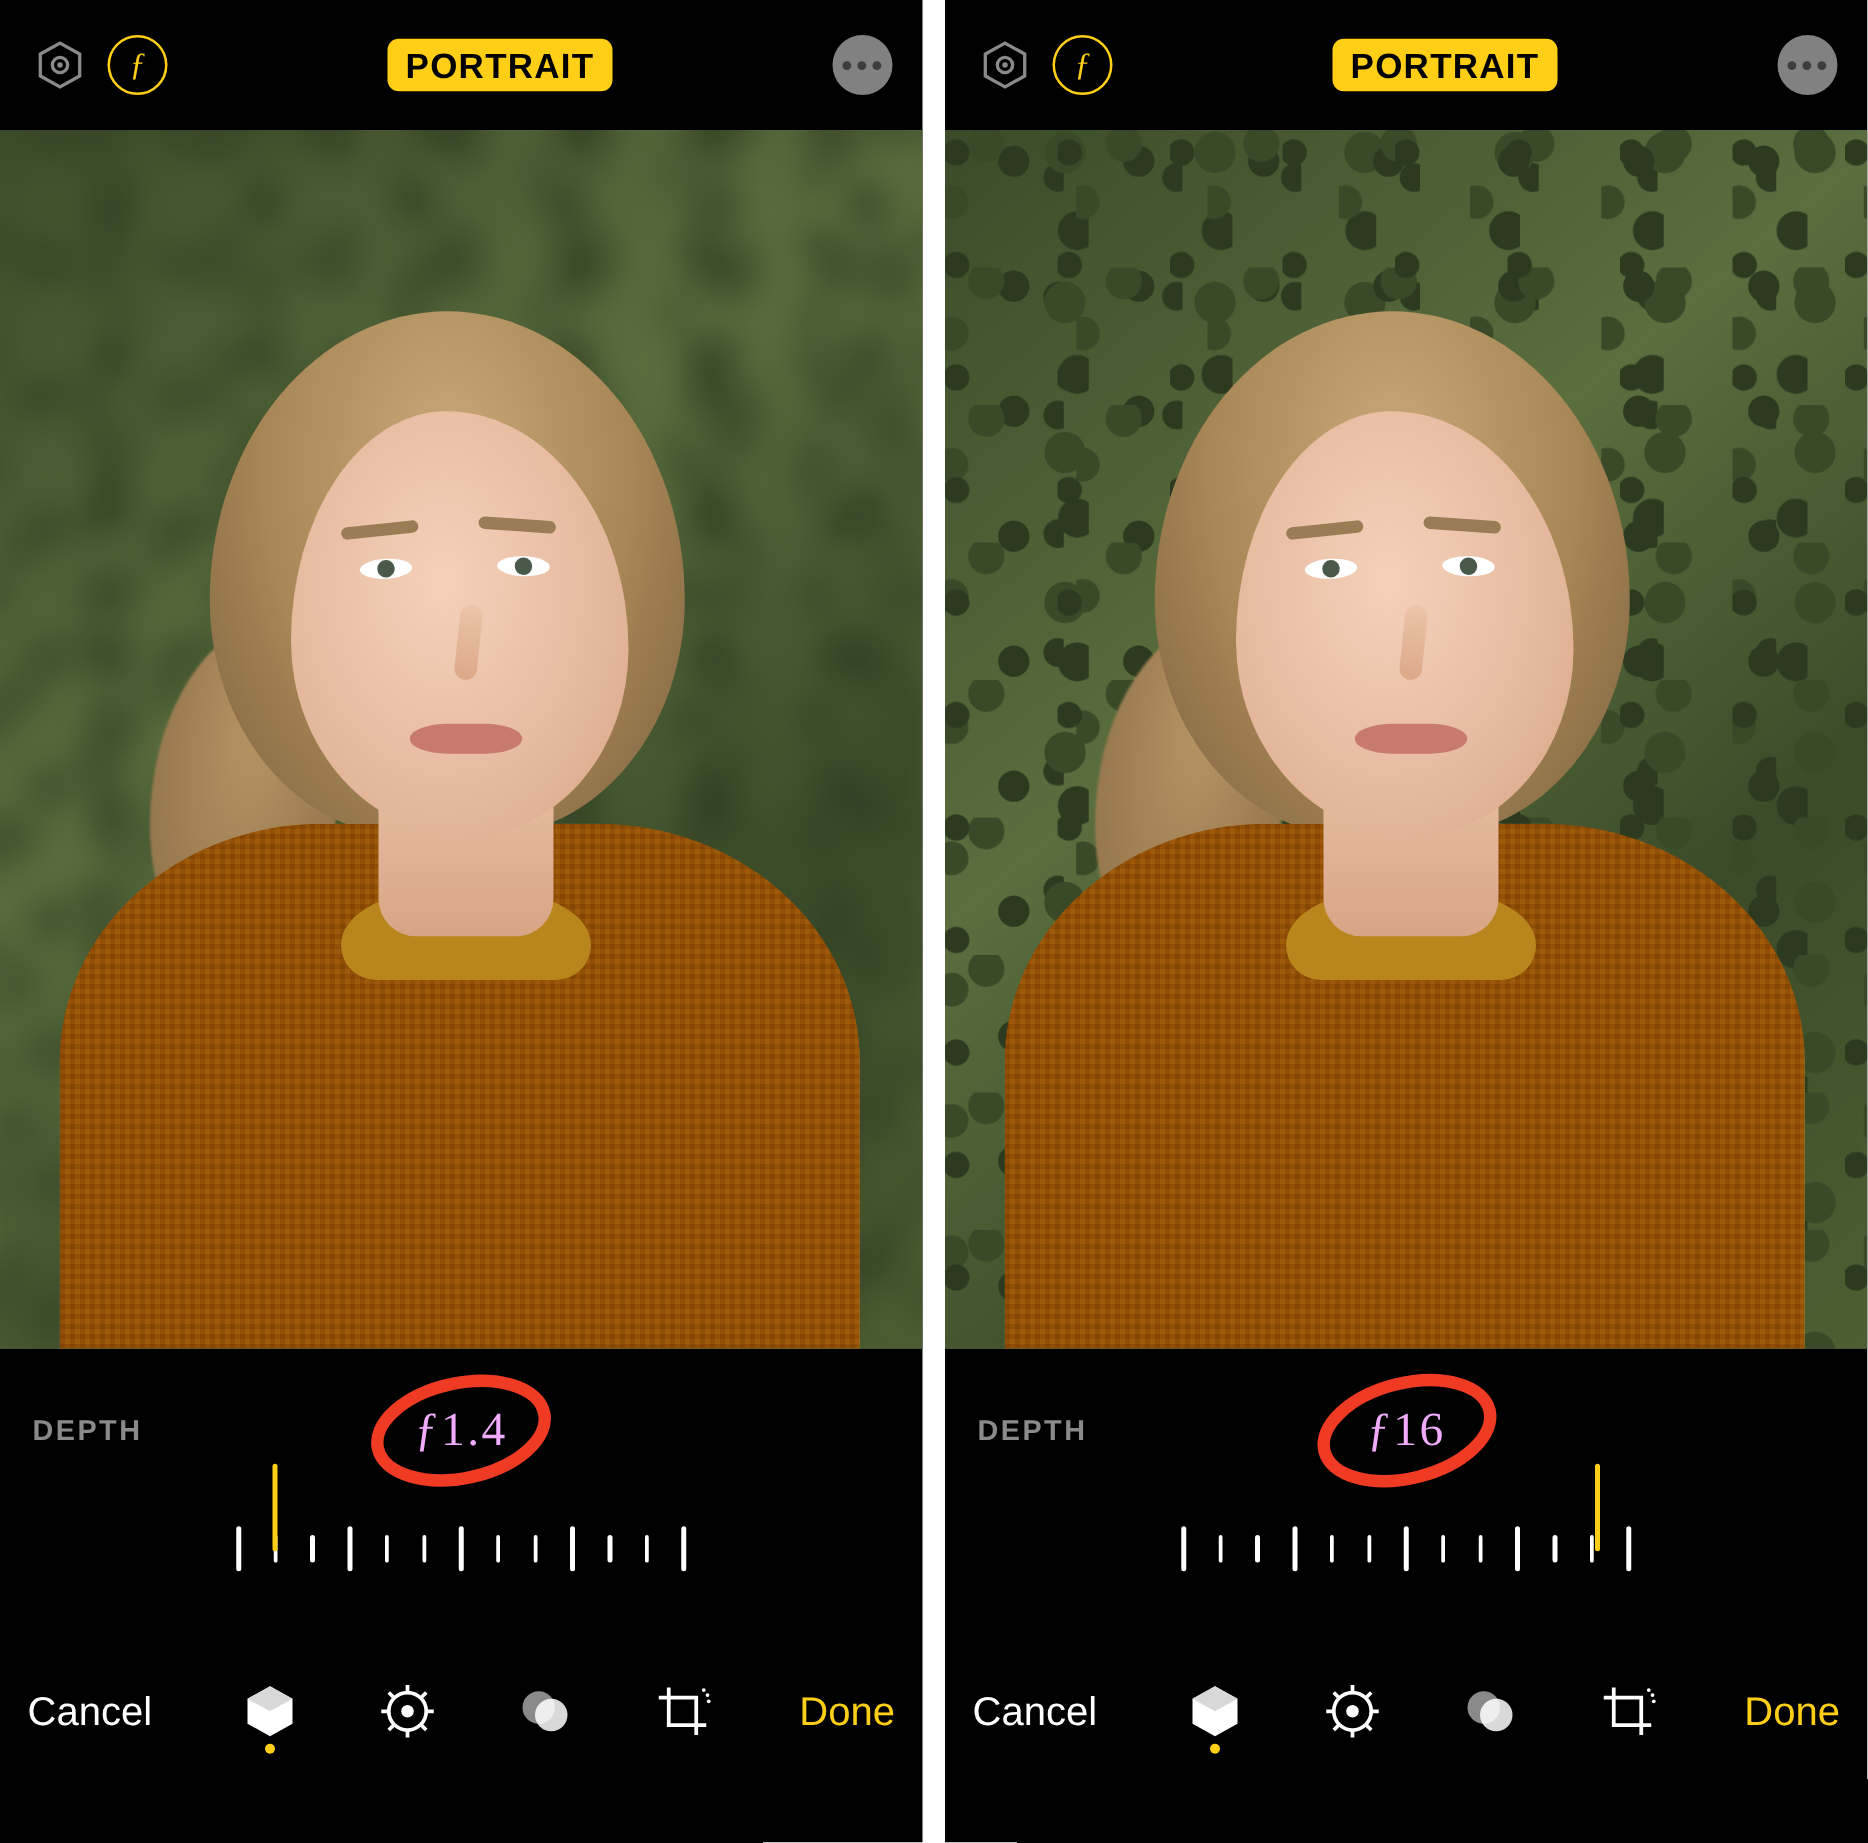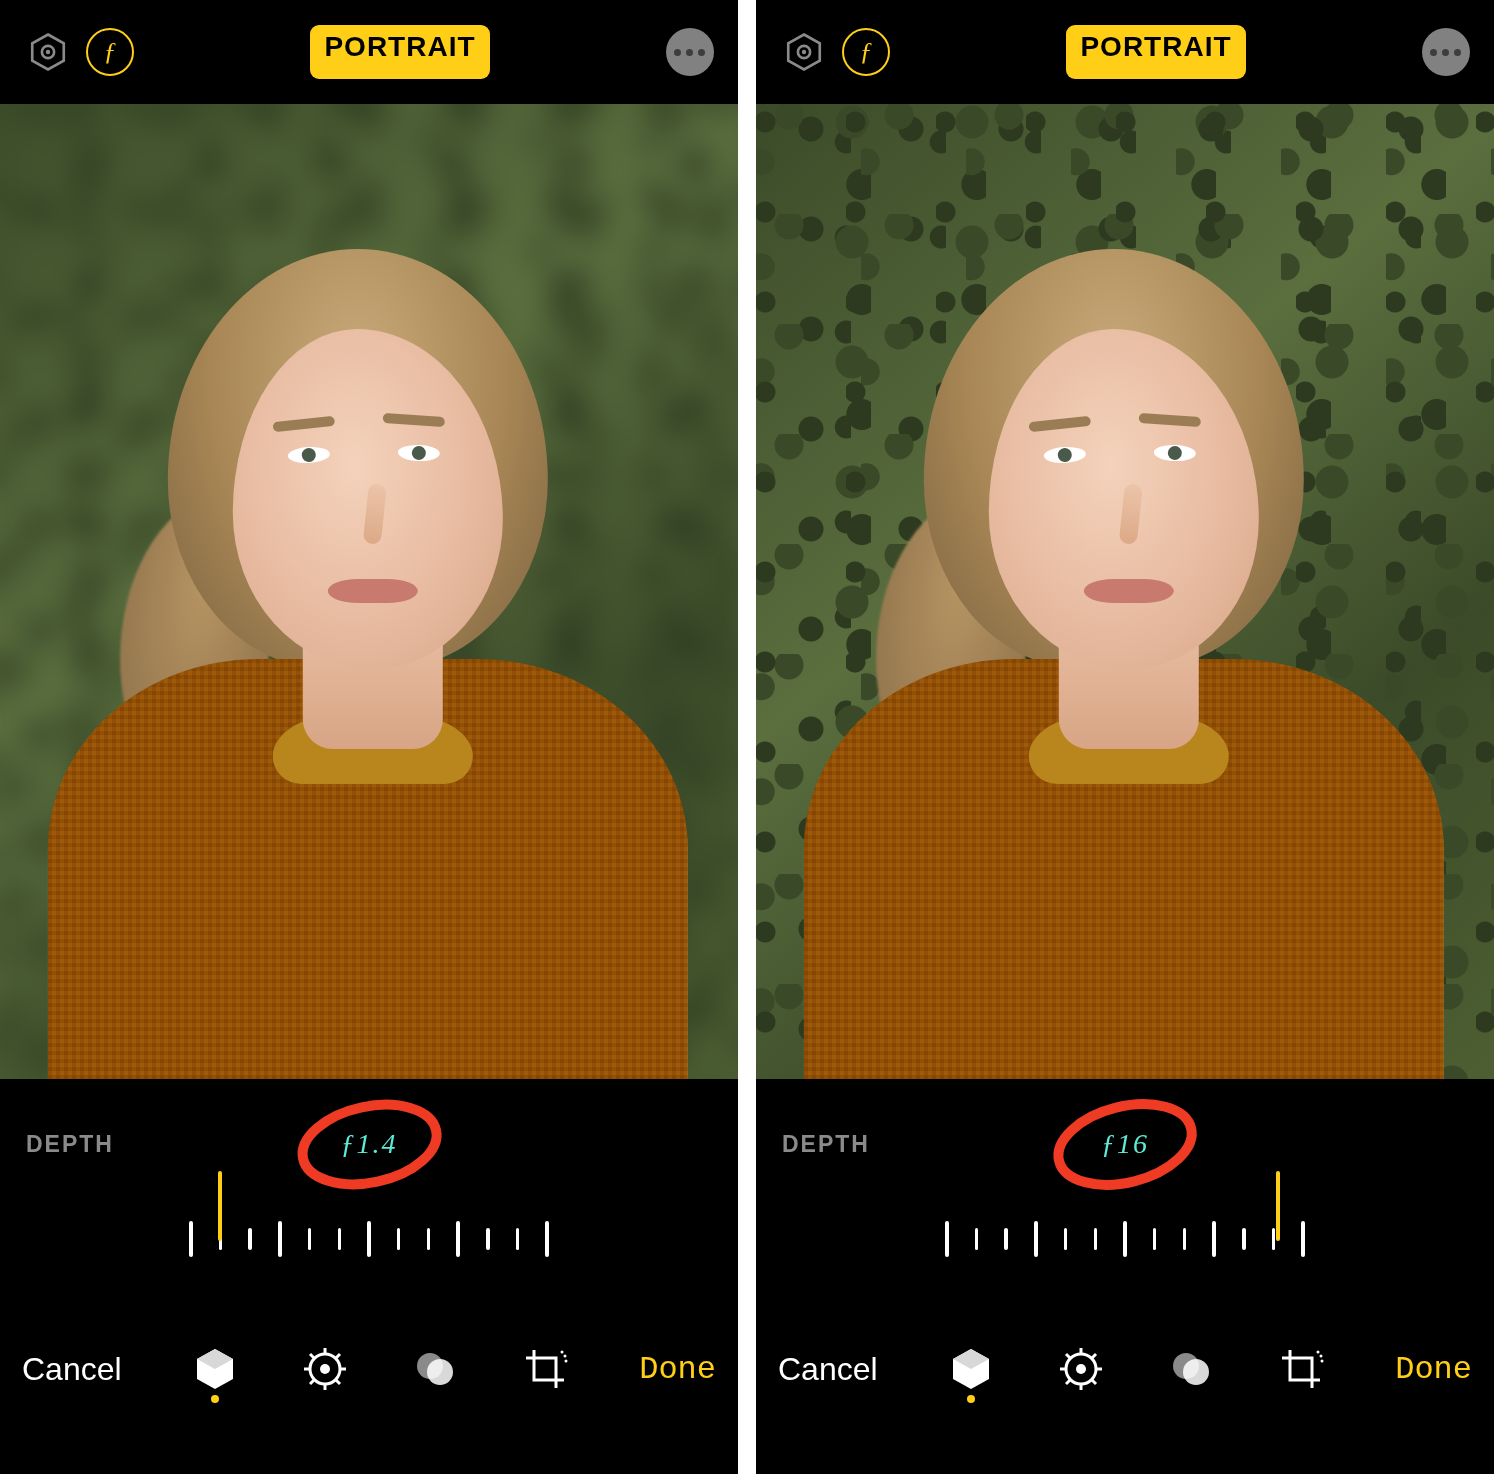--- a/index.html
+++ b/index.html
@@ -43,21 +43,21 @@
     display:flex; align-items:center; justify-content:center;
     font-style: italic;
     font-size: 26px;
     font-weight: 500;
     font-family: Georgia, serif;
   }
   .mode-pill {
     background: #ffcf17;
     color: #000;
     border-radius: 9px;
-    padding: 6px 14px 16px;
+    padding: 6px 14px 4px;
     font-weight: 700;
     font-size: 28px;
     letter-spacing: 1px;
   }
   .more-btn {
     width: 48px; height: 48px;
     border-radius: 50%;
     background: #818181;
     display:flex; align-items:center; justify-content:center;
     gap:5px;
@@ -156,23 +156,22 @@
     color:#8a8a8a;
     font-size:23px;
     letter-spacing:2px;
     font-weight:bold;
   }
   .depth-value-wrap{
     position:absolute; left:50%; transform:translateX(-50%);
     display:flex;align-items:center;justify-content:center;
   }
   .depth-value {
-    color:#5eead4;
-    font-size:28px;
-    font-style:italic;
+    color:#f0abfc;
+    font-size:38px;
     font-family: Georgia, serif;
     letter-spacing:2px;
   }
   .annot-circle{
     position:absolute; left:50%; top:50%; transform:translate(-50%,-50%) rotate(-8deg);
     width:160px;height:95px;
   }
   .annot-circle svg{width:100%;height:100%;overflow:visible;}
   
   .slider-row{
@@ -190,21 +189,21 @@
     position:absolute;top:-38px; width:4px;height:70px;background:#ffcf17;border-radius:2px;
   }
   
   .toolbar{
     height:130px;
     display:flex;align-items:center;justify-content:space-between;
     padding:0 22px;
   }
   .tb-text{font-size:32px;}
   .cancel{color:#fff;text-align:center;}
-  .done{color:#ffcf17;font-family:Liberation Mono, monospace;}
+  .done{color:#ffcf17;}
   .tb-icons{display:flex;gap:60px;align-items:center;}
   .tb-icon{width:50px;height:60px;display:flex;flex-direction:column;align-items:center;justify-content:center;position:relative;}
   .tb-icon svg{width:46px;height:46px;}
   .active-dot{position:absolute;bottom:-4px;width:8px;height:8px;border-radius:50%;background:#ffcf17;}
 </style>
 </head>
 <body>
 
 <div class="pane">
   <div class="topbar">

